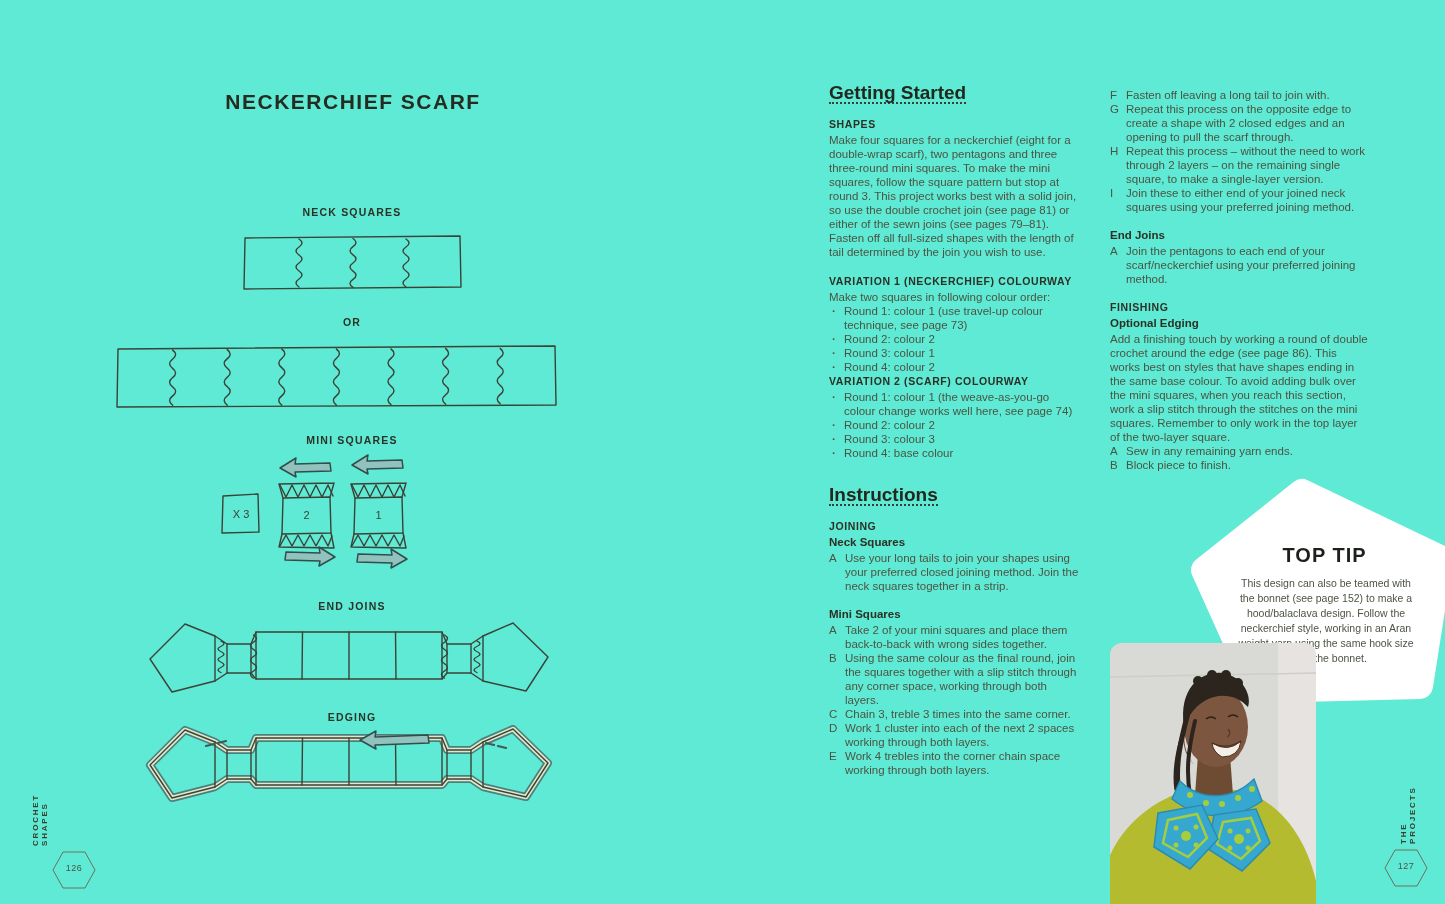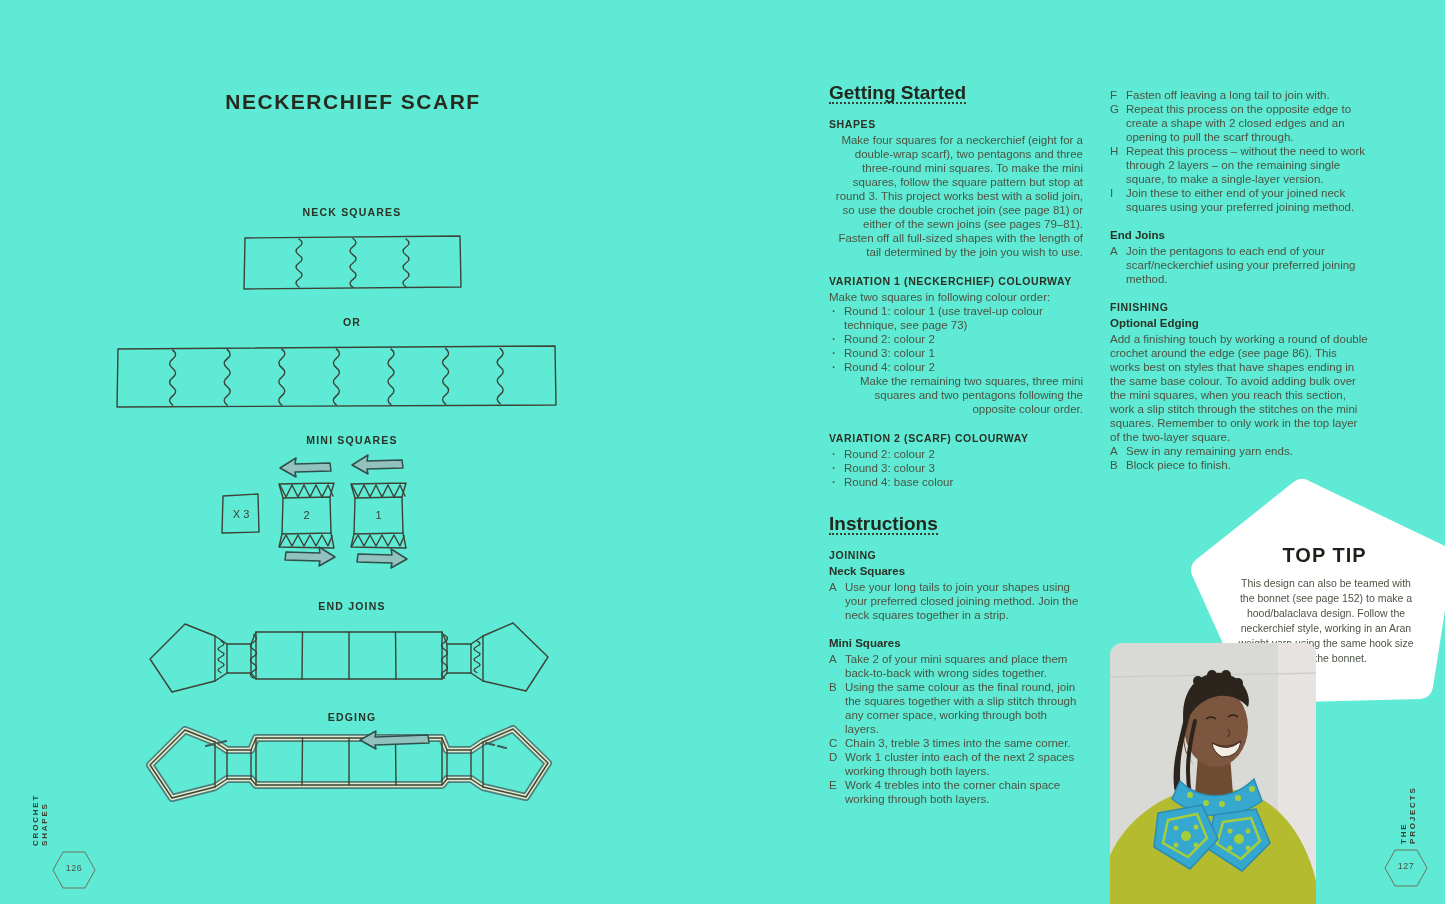--- a/index.html
+++ b/index.html
@@ -41,21 +41,21 @@
   .h-script span {
     display:inline-block; border-bottom:2px dotted #39402f; padding-bottom:2px;
   }
   .subhead {
     font-size:10.5px; font-weight:bold; letter-spacing:0.6px; color:#2b3125;
     margin-bottom:2px;
   }
   .subhead2 {
     font-size:11.5px; font-weight:bold; color:#2b3125; margin-bottom:2px;
   }
-  .body-block { margin-bottom:15px;text-align:right; }
+  .body-block { margin-bottom:15px; }
   .bullet { position:relative; padding-left:15px; }
   .bullet::before { content:"\00B7"; position:absolute; left:3px; font-weight:bold; }
   .step { display:flex; }
   .step .letter { width:16px; flex:none; } .gap14 { height:14px; } .gap28 { height:28px; }
   
   .tip-head {
     position:absolute; left:1232px; top:544px; width:185px; text-align:center;
     font-size:20px; font-weight:bold; letter-spacing:1px; color:#1d211a;
   }
   .tip-body {
@@ -174,23 +174,23 @@
 
     <div class="subhead">SHAPES</div>
     <div class="body-block">Make four squares for a neckerchief (eight for a double-wrap scarf), two pentagons and three three-round mini squares. To make the mini squares, follow the square pattern but stop at round 3. This project works best with a solid join, so use the double crochet join (see page 81) or either of the sewn joins (see pages 79–81). Fasten off all full-sized shapes with the length of tail determined by the join you wish to use.</div>
 
     <div class="subhead">VARIATION 1 (NECKERCHIEF) COLOURWAY</div>
     <div>Make two squares in following colour order:</div>
     <div class="bullet">Round 1: colour 1 (use travel-up colour technique, see page 73)</div>
     <div class="bullet">Round 2: colour 2</div>
     <div class="bullet">Round 3: colour 1</div>
     <div class="bullet">Round 4: colour 2</div>
-    <div class="body-block">Make the remaining two squares, three mini squares and two pentagons following the opposite colour order.</div>
 
     <div class="subhead">VARIATION 2 (SCARF) COLOURWAY</div>
+    <div class="bullet">Round 1: colour 1 (the weave-as-you-go colour change works well here, see page 74)</div>
     <div class="bullet">Round 2: colour 2</div>
     <div class="bullet">Round 3: colour 3</div>
     <div class="bullet">Round 4: base colour</div>
 
     <div class="gap28"></div>
     <div class="h-script"><span>Instructions</span></div>
 
     <div class="subhead">JOINING</div>
     <div class="subhead2">Neck Squares</div>
     <div class="step">

